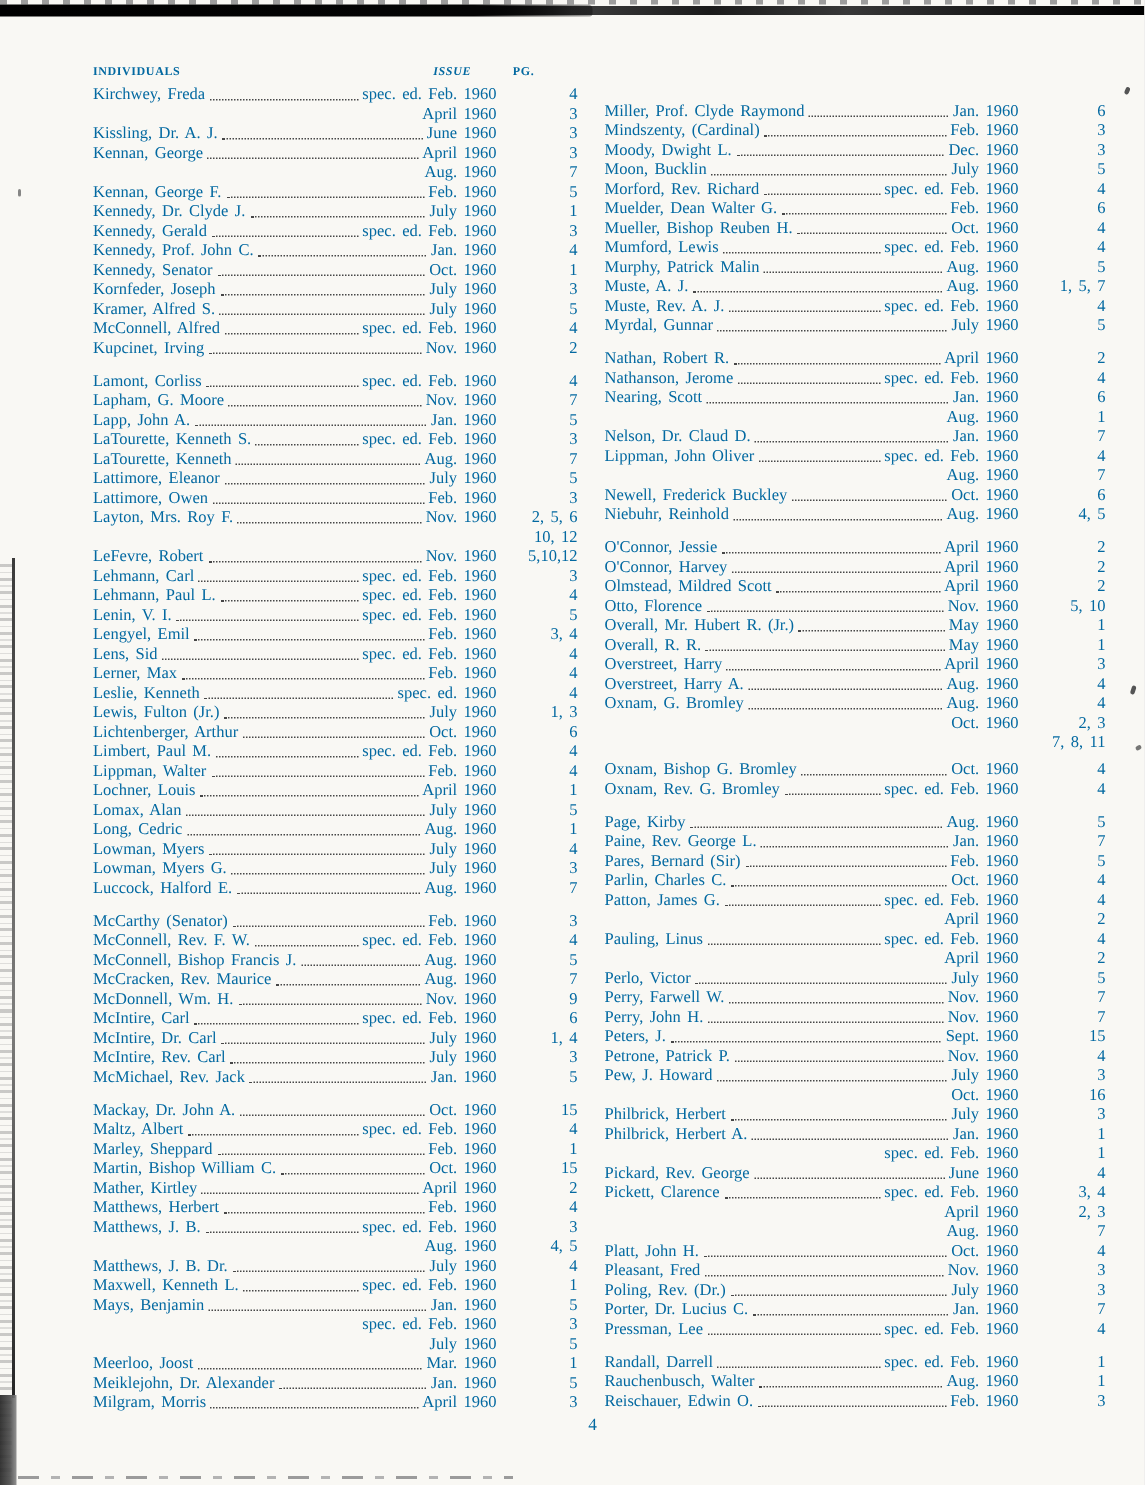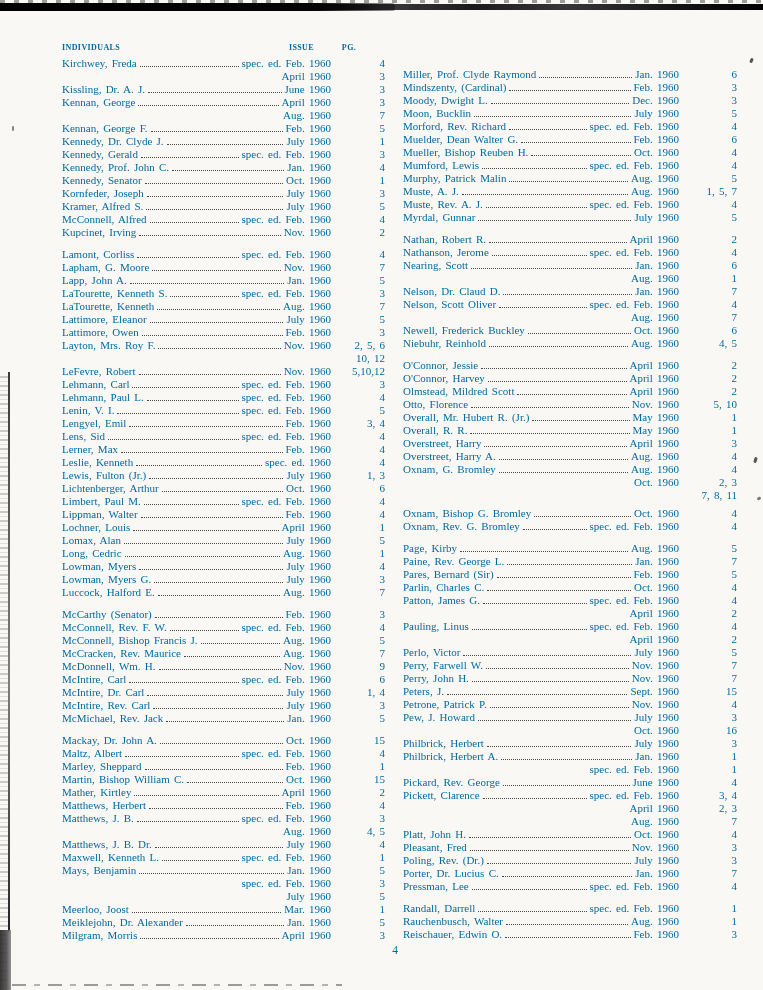--- a/index.html
+++ b/index.html
@@ -49,21 +49,21 @@
   .speck-c{left:757px;top:497px;width:4px;height:3px;transform:rotate(-30deg);opacity:.8;}
   .speck-d{left:12px;top:126px;width:2px;height:5px;opacity:.7;}
   
   .col{position:absolute;font-size:11px;line-height:13px;word-spacing:1.5px;}
   .col-left{left:62px;top:42px;width:323px;}
   .col-right{left:403px;top:68px;width:334px;}
   .col-header{display:flex;align-items:baseline;margin-bottom:3px;
     font-family:"Liberation Serif", serif;font-weight:bold;font-size:8px;
     letter-spacing:.4px;line-height:12px;}
   .col-header .spacer{flex:1;}
-  .col-header .issue-h{padding-right:8px;}
+  .col-header .issue-h{padding-right:8px;font-style:italic;}
   .col-header .pg-h{width:54px;text-align:center;padding-right:9px;}
   .group{margin-bottom:9px;}
   .group:last-child{margin-bottom:4px;}
   .col-right .group:nth-child(4){margin-top:-4px;}
   .row{display:flex;align-items:baseline;height:13px;white-space:nowrap;}
   .row .name{flex:0 0 auto;}
   .row .leader{
     flex:1 1 8px;min-width:6px;
     border-bottom:1px dotted #474747;
     align-self:flex-end;margin:0 3px 3px 3px;
@@ -611,21 +611,21 @@
             <span class="issue">Aug. 1960</span>
             <span class="pg">1</span>
           </div>
           <div class="row">
             <span class="name">Nelson, Dr. Claud D.</span>
             <span class="leader"></span>
             <span class="issue">Jan. 1960</span>
             <span class="pg">7</span>
           </div>
           <div class="row">
-            <span class="name">Nelson, Scott Oliver</span>
+            <span class="name">Lippman, John Oliver</span>
             <span class="leader"></span>
             <span class="issue">spec. ed. Feb. 1960</span>
             <span class="pg">4</span>
           </div>
           <div class="row">
             <span class="name"></span>
             <span class="leader blank"></span>
             <span class="issue">Aug. 1960</span>
             <span class="pg">7</span>
           </div>

